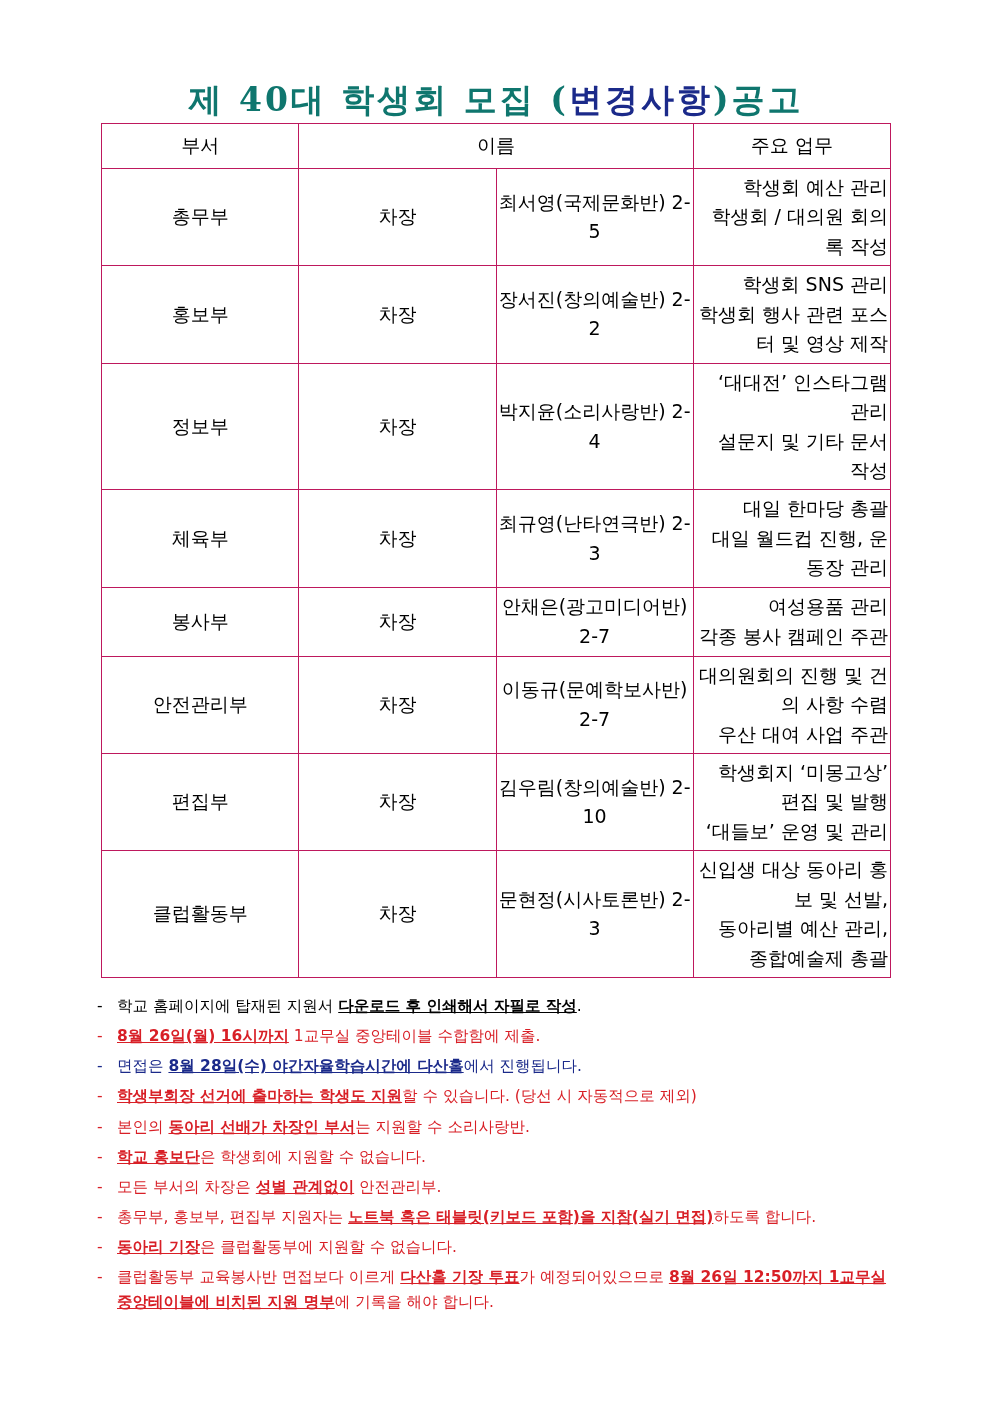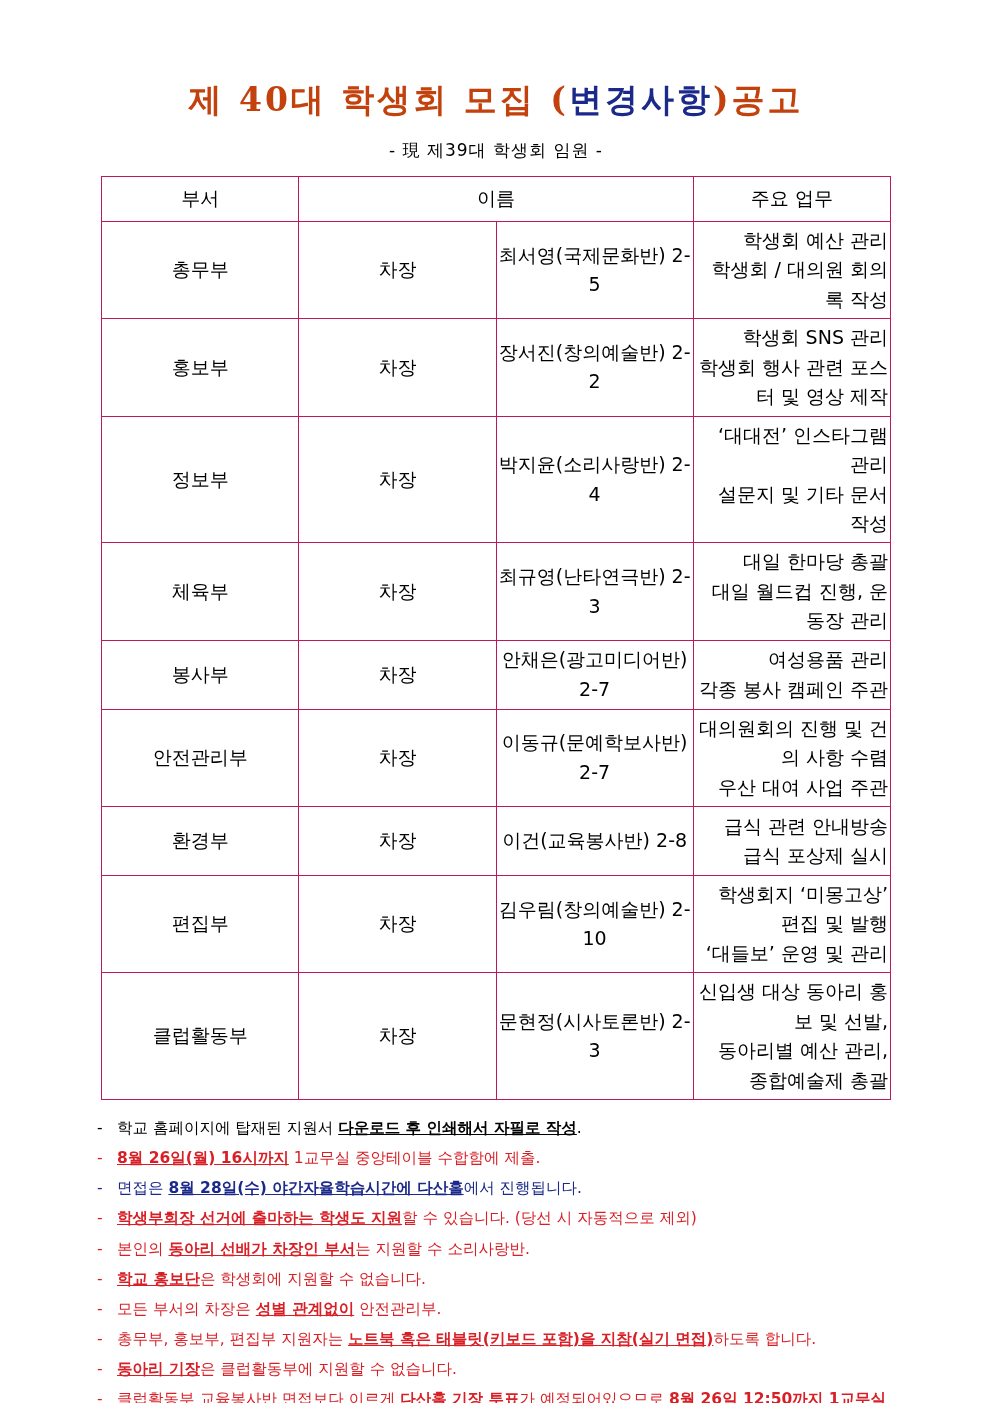--- a/index.html
+++ b/index.html
@@ -24,21 +24,21 @@
   
   .title {
     text-align: center;
     font-size: 33px;
     letter-spacing: 3px;
     font-family: "DejaVu Serif", "Liberation Serif", serif;
     color: #1b2a8a;
     margin: 18px 0 0 0;
     white-space: nowrap;
   }
-  .title .seg-black { color: #c2410c; }
+  .title .seg-black { color: #0f766e; }
   .title .seg-blue { color: #1b2a8a; }
 
   .subtitle {
     text-align: center;
     font-size: 17px;
     color: #000000;
     margin: 16px 0 14px 0;
     letter-spacing: 1px;
   }
 
@@ -102,21 +102,20 @@
     font-family: "DejaVu Serif", "Liberation Serif", serif;
   }
 </style>
 </head>
 <body>
 
 <div class="page">
 
   <h1 class="title" id="doc-title"><span class="seg-black">제 40대 학생회 모집 (</span><span class="seg-blue">변경사항</span><span class="seg-black">)공고</span></h1>
 
-  <div class="subtitle">- 現 제39대 학생회 임원 -</div>
 
   <table class="staff">
     <thead>
       <tr>
         <th>부서</th>
         <th colspan="2">이름</th>
         <th>주요 업무</th>
       </tr>
     </thead>
     <tbody id="staff-body">
@@ -165,29 +164,20 @@
             <span class="duty-line">각종 봉사 캠페인 주관</span>
           </td>
         </tr>
         <tr>
           <td class="dept">안전관리부</td>
           <td class="rank">차장</td>
           <td class="name">이동규(문예학보사반) 2-7</td>
           <td class="duty">
             <span class="duty-line">대의원회의 진행 및 건의 사항 수렴</span>
             <span class="duty-line">우산 대여 사업 주관</span>
-          </td>
-        </tr>
-        <tr>
-          <td class="dept">환경부</td>
-          <td class="rank">차장</td>
-          <td class="name">이건(교육봉사반) 2-8</td>
-          <td class="duty">
-            <span class="duty-line">급식 관련 안내방송</span>
-            <span class="duty-line">급식 포상제 실시</span>
           </td>
         </tr>
         <tr>
           <td class="dept">편집부</td>
           <td class="rank">차장</td>
           <td class="name">김우림(창의예술반) 2-10</td>
           <td class="duty">
             <span class="duty-line">학생회지 ‘미몽고상’ 편집 및 발행</span>
             <span class="duty-line">‘대들보’ 운영 및 관리</span>
           </td>

